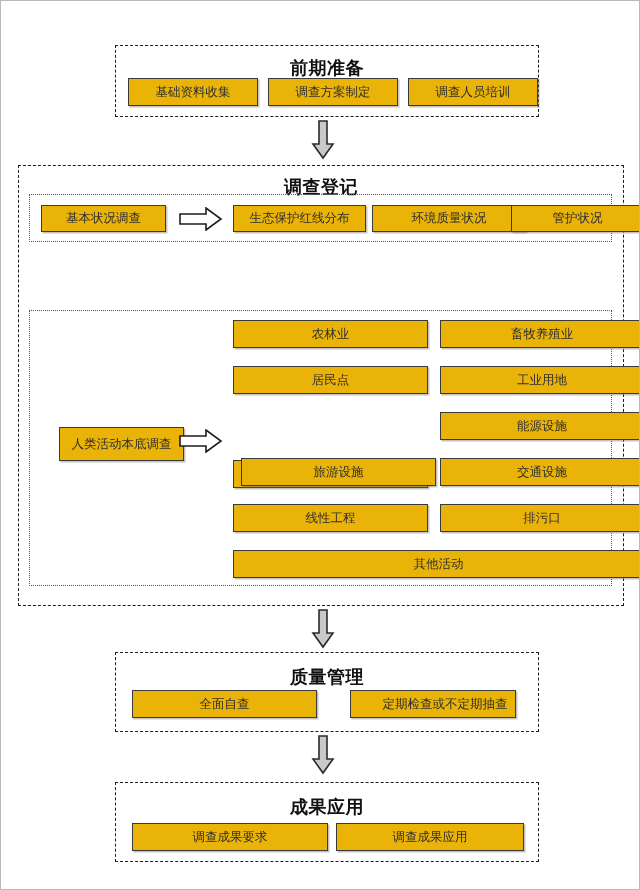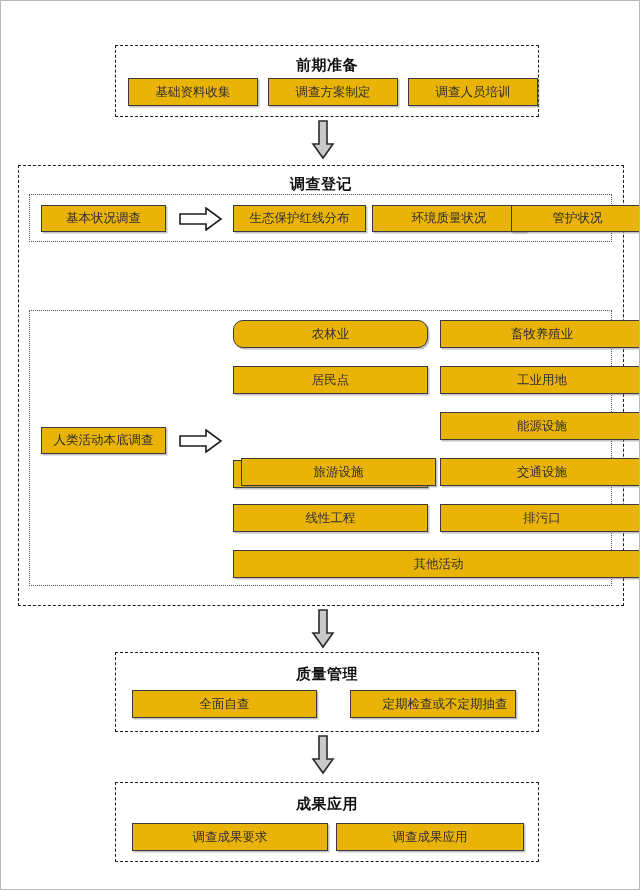--- a/index.html
+++ b/index.html
@@ -48,21 +48,21 @@
     box-sizing: border-box;
     border: 1.5px dotted #555555;
     background: transparent;
   }
   .section-title {
     position: absolute;
     left: 0;
     right: 0;
     text-align: center;
     font-weight: bold;
-    font-size: 15px;
+    font-size: 18px;
     color: #111111;
     letter-spacing: .5px;
   }
 
   
   .arrow-down {
     position: absolute;
   }
   .arrow-right {
     position: absolute;
@@ -102,29 +102,29 @@
       </div>
 
       <div class="node abs" style="left:203px; top:10px; width:133px; height:27px;">生态保护红线分布</div>
       <div class="node abs" style="left:342px; top:10px; width:154px; height:27px;">环境质量状况</div>
       <div class="node abs" style="left:481px; top:10px; width:133px; height:27px;">管护状况</div>
     </div>
 
 
     <div class="section-dotted" style="left:10px; top:144px; width:583px; height:276px;">
 
-      <div class="node abs" style="left:11px; top:116px; width:125px; height:27px;">人类活动本底调查</div>
+      <div class="node abs" style="left:29px; top:116px; width:125px; height:34px;">人类活动本底调查</div>
 
       <div class="arrow-right" style="left:149px; top:118px; width:44px; height:24px;">
         <svg width="44" height="24" viewBox="0 0 44 24">
           <polygon points="1,7 27,7 27,1 42,12 27,23 27,17 1,17" fill="#ffffff" stroke="#1d1d1d" stroke-width="1.6" stroke-linejoin="miter"></polygon>
         </svg>
       </div>
 
-      <div class="node abs" style="left:203px; top:9px; width:195px; height:28px;border-radius:10px;">农林业</div>
+      <div class="node abs" style="left:203px; top:9px; width:195px; height:28px;">农林业</div>
       <div class="node abs" style="left:410px; top:9px; width:204px; height:28px;">畜牧养殖业</div>
 
       <div class="node abs" style="left:203px; top:55px; width:195px; height:28px;">居民点</div>
       <div class="node abs" style="left:410px; top:55px; width:204px; height:28px;">工业用地</div>
 
       <div class="node abs" style="left:203px; top:101px; width:195px; height:28px;margin-top:48px;">矿业用地</div>
       <div class="node abs" style="left:410px; top:101px; width:204px; height:28px;">能源设施</div>
 
       <div class="node abs" style="left:203px; top:147px; width:195px; height:28px;margin-left:8px;">旅游设施</div>
       <div class="node abs" style="left:410px; top:147px; width:204px; height:28px;">交通设施</div>

